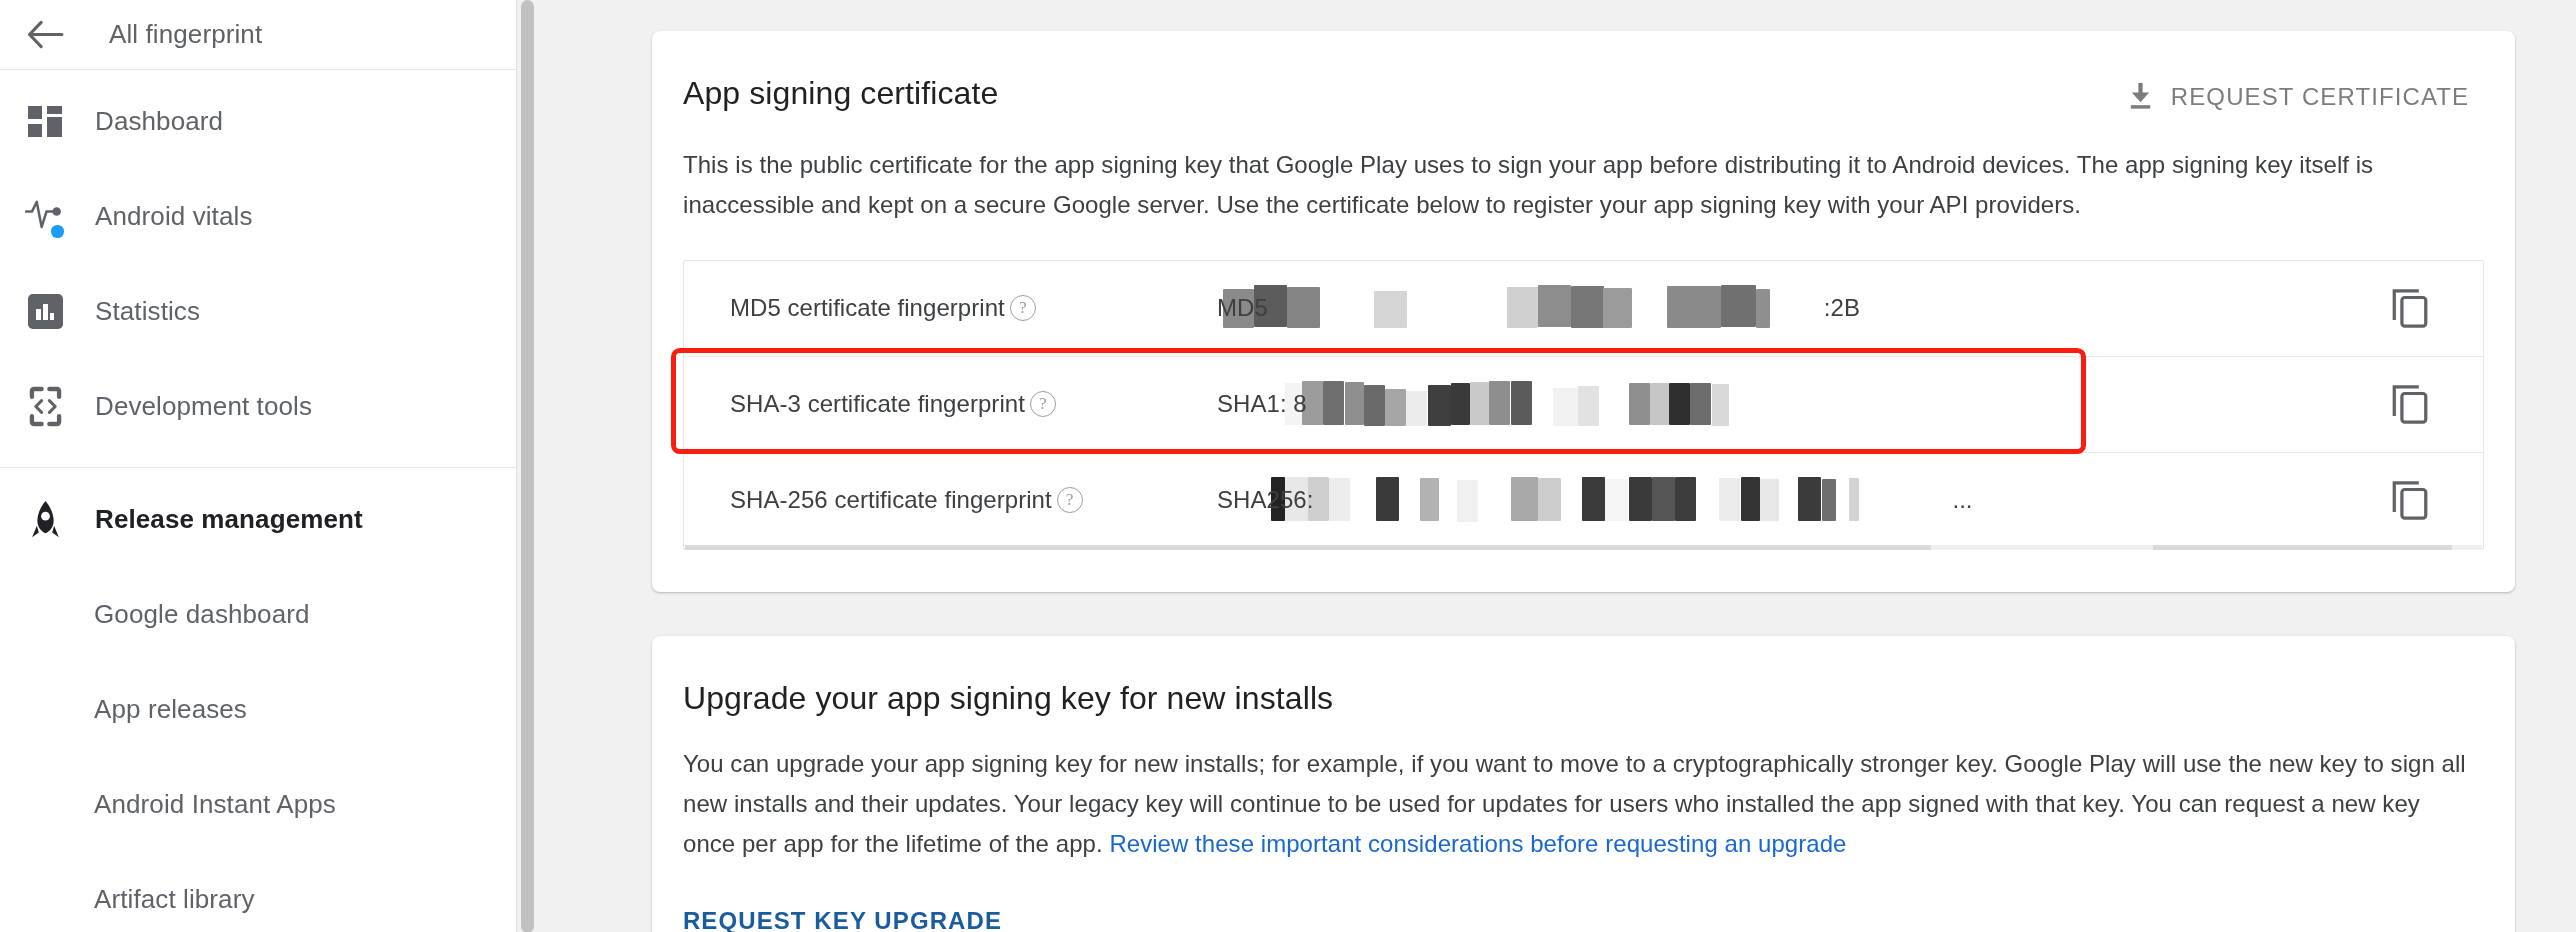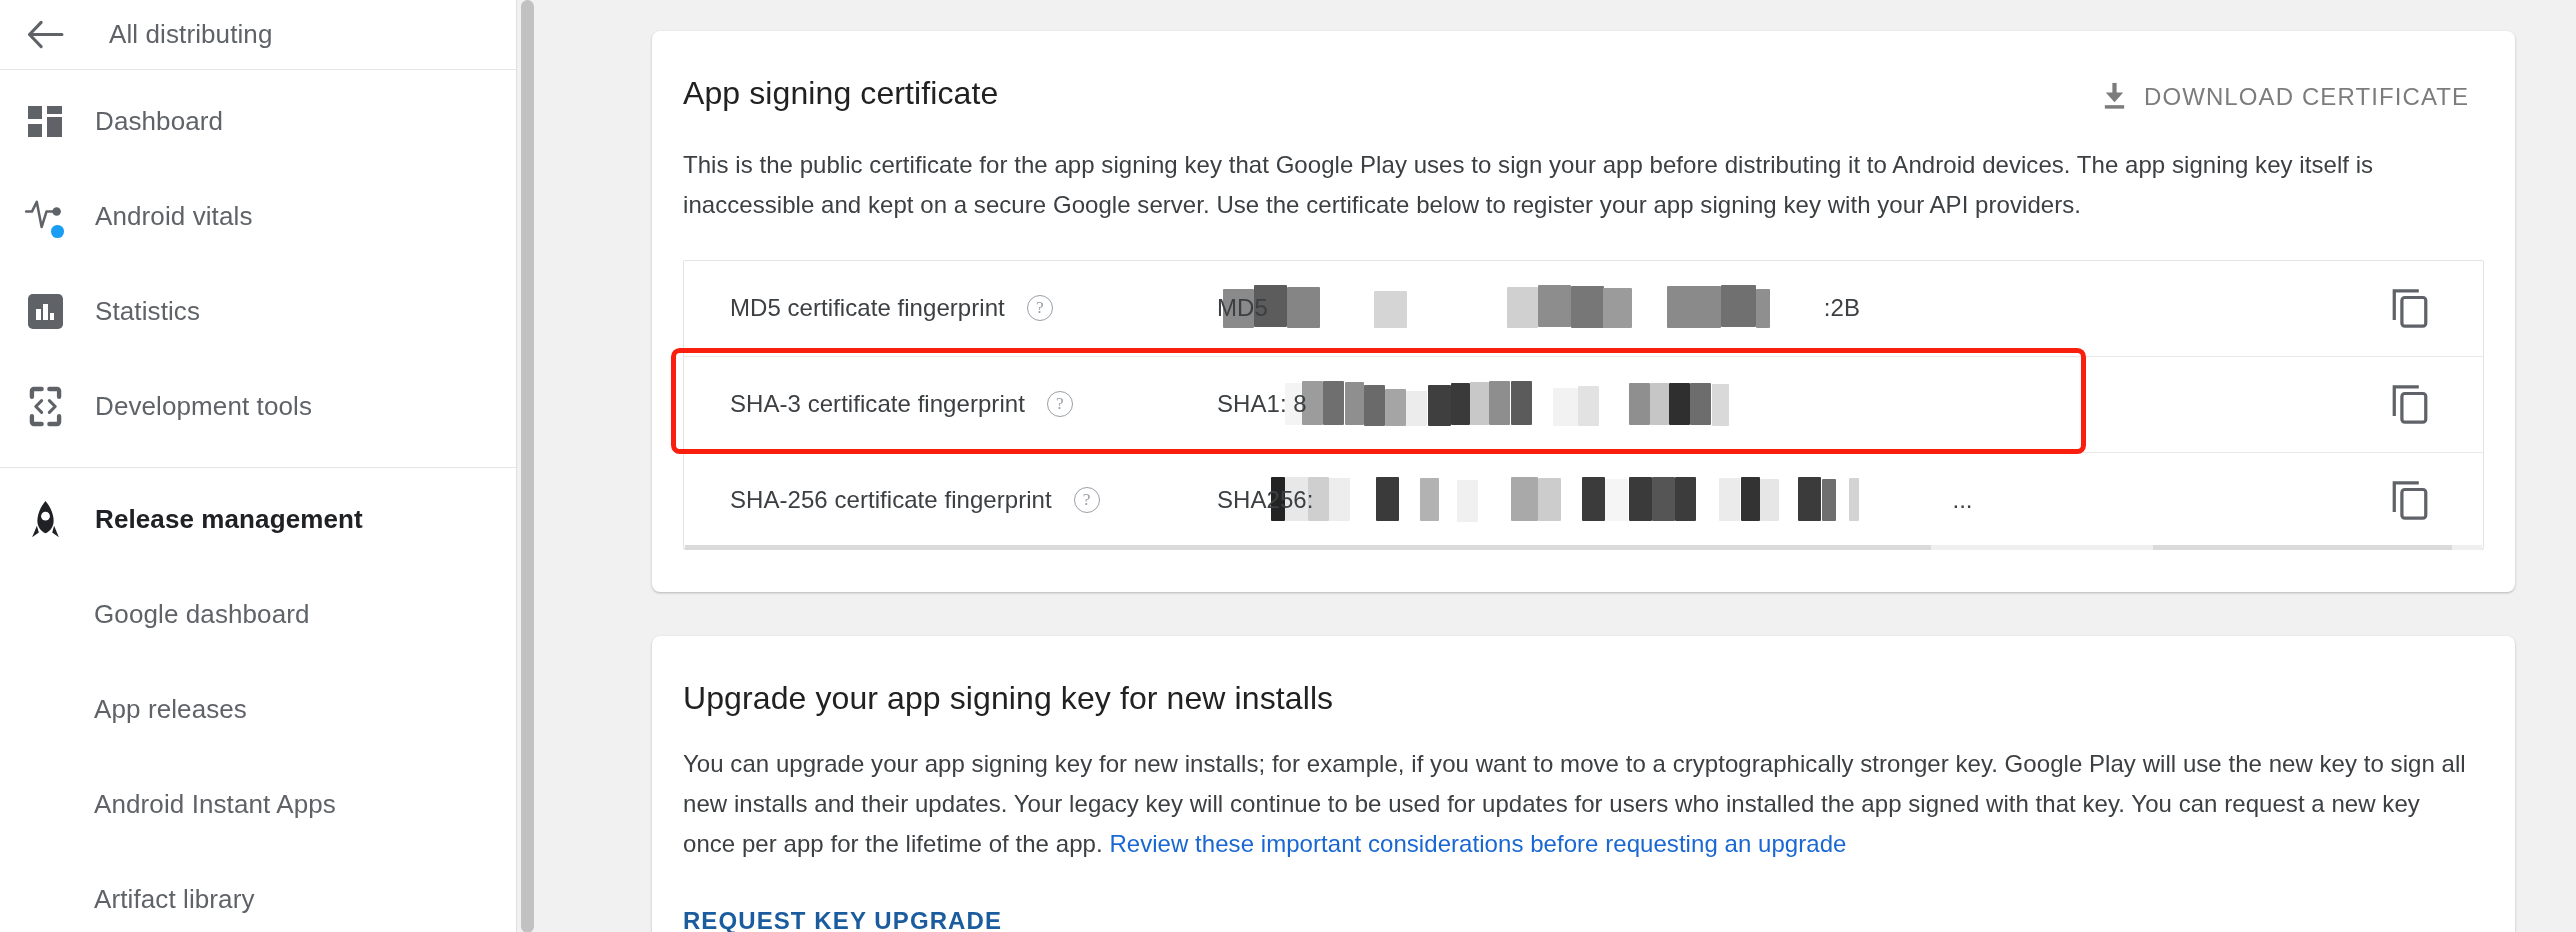--- a/index.html
+++ b/index.html
@@ -214,21 +214,21 @@
     height: 96px;
     border-bottom: 1px solid #e8e8e8;
     position: relative;
     overflow: hidden;
   }
   .fp-row:last-child { border-bottom: none; }
   .fp-name {
     flex: 0 0 483px;
     display: flex;
     align-items: center;
-    gap: 22px;
+    gap: 5px;
     padding-left: 46px;
     font-size: 24px;
     color: #3c4043;
     letter-spacing: 0.05px;
     white-space: nowrap;
   }
   .help-icon {
     width: 26px; height: 26px; flex: 0 0 26px;
     border: 1.9px solid #9aa0a6; border-radius: 50%;
     color: #9aa0a6; font-size: 17.4px; line-height: 22px;
@@ -315,21 +315,21 @@
 
   <nav class="sidebar">
 
     <div class="side-top">
       <span class="back-arrow">
         <svg width="37" height="29" viewBox="0 0 38 30">
           <path d="M14.5 2.5 L2.5 15 L14.5 27.5" fill="none" stroke="#5f6368" stroke-width="3.2" stroke-linecap="round" stroke-linejoin="round"></path>
           <line x1="2.8" y1="15" x2="36" y2="15" stroke="#5f6368" stroke-width="3.2" stroke-linecap="round"></line>
         </svg>
       </span>
-      <span class="side-top-label">All distributing</span>
+      <span class="side-top-label">All fingerprint</span>
     </div>
 
     <div class="nav-group bordered">
 
       <div class="nav-item">
         <span class="nav-icon">
           <span class="ic-dash">
               <i class="a"></i>
               <i class="b"></i>
               <i class="c"></i>
@@ -417,21 +417,21 @@
         <div class="card-head">
           <h2 class="card-title">App signing certificate</h2>
           <div class="download-btn">
             <span>
               <svg width="29" height="29" viewBox="0 0 30 30">
                 <path d="M15 2 V15" stroke="#7c7c7c" stroke-width="4.4" stroke-linecap="butt"></path>
                 <path d="M6 12 L15 22 L24 12 Z" fill="#7c7c7c"></path>
                 <rect x="5" y="25" width="20" height="3.6" fill="#7c7c7c"></rect>
               </svg>
             </span>
-            <span class="download-label">DOWNLOAD CERTIFICATE</span>
+            <span class="download-label">REQUEST CERTIFICATE</span>
           </div>
         </div>
 
         <p class="card-desc">This is the public certificate for the app signing key that Google Play uses to sign your app before distributing it to Android devices. The app signing key itself is inaccessible and kept on a secure Google server. Use the certificate below to register your app signing key with your API providers.</p>
 
         <div class="fp-table">
 
           <div class="fp-row">
             <div class="fp-name">
               <span>MD5 certificate fingerprint</span>

